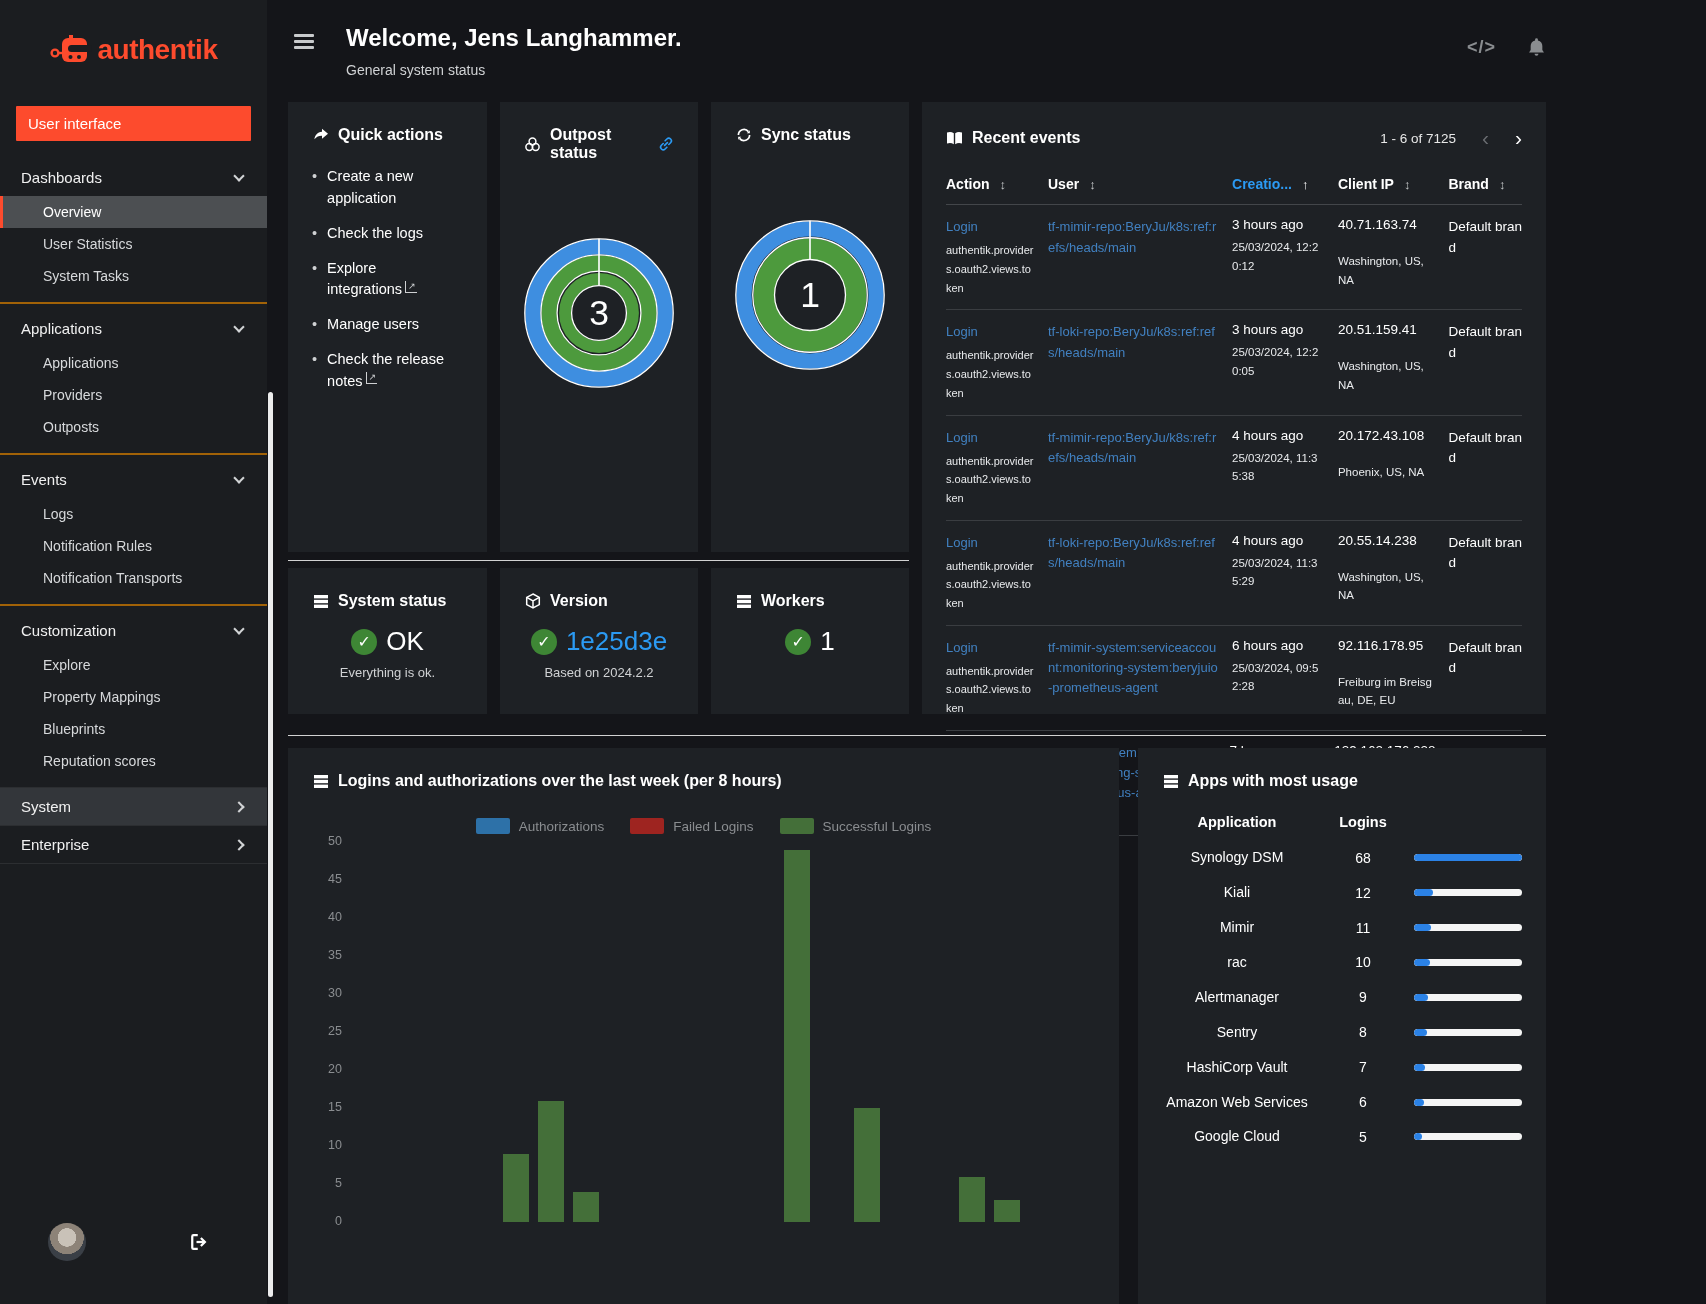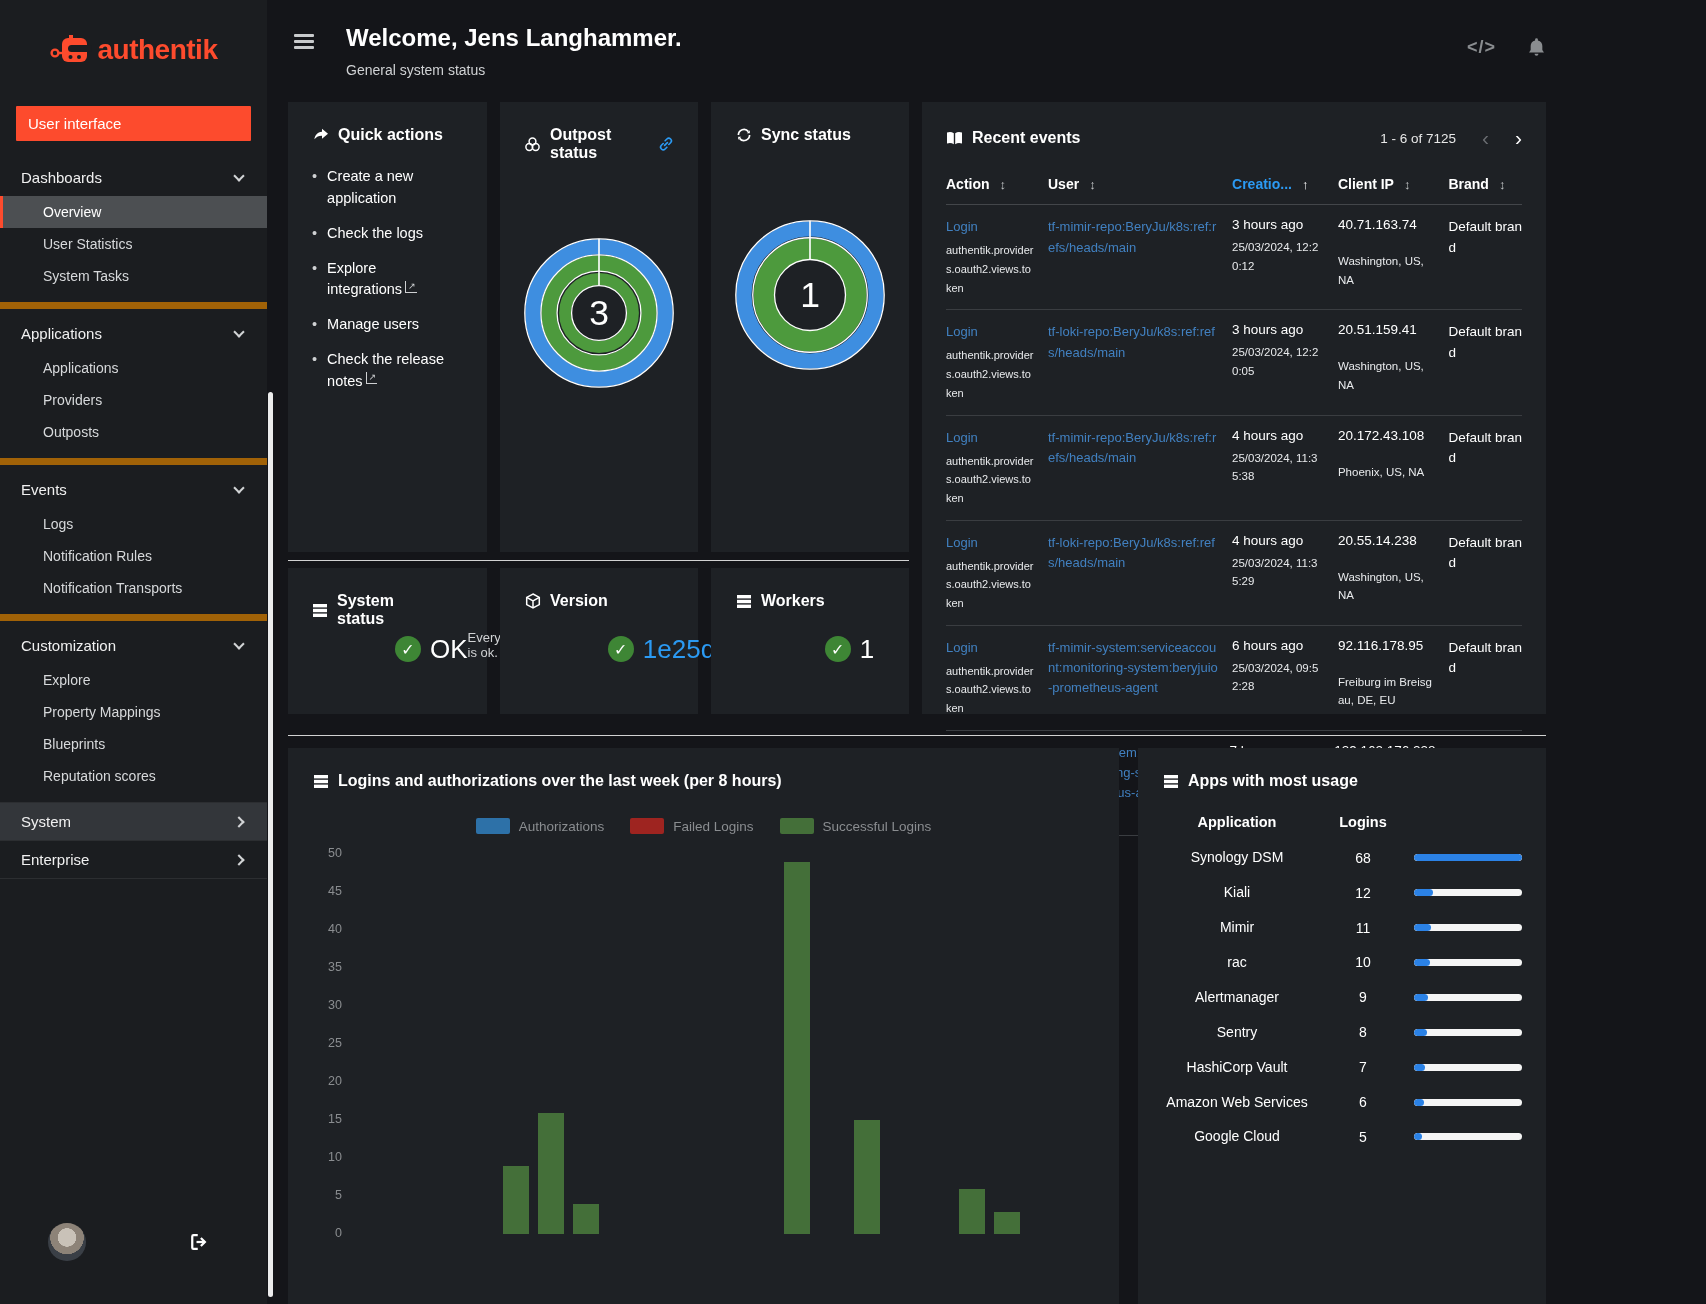--- a/index.html
+++ b/index.html
@@ -7,21 +7,21 @@
     font-family:"Liberation Sans", sans-serif; color:#fff; }
   body { display:flex; position:relative; }
 
   
   .sidebar { width:267px; min-width:267px; background:#1b1d20; display:flex; flex-direction:column; height:1304px; }
   .logo-row { height:100px; display:flex; align-items:center; justify-content:center; gap:6px; }
   .logo-word { color:#fd4b2d; font-size:28px; font-weight:800; letter-spacing:-0.5px; }
   .nav { flex:1; overflow:hidden; }
   .ui-btn { margin:6px 16px 12px 16px; background:#fd4b2d; color:#fff; font-size:15px;
     padding:9px 12px; border:none; width:calc(100% - 32px); text-align:left; cursor:pointer; border-radius:1px;}
-  .group { border-top:7px solid #a16207; padding:6px 0 10px 0; }
+  .group { border-top:2px solid #a16207; padding:6px 0 10px 0; }
   .group:first-of-type { border-top:none; }
   .group-head { display:flex; align-items:center; justify-content:space-between;
     padding:10px 24px 10px 21px; font-size:15px; color:#f0f0f0; cursor:pointer; }
   .chev { width:8px; height:8px; border-right:2px solid #d2d4d6; border-bottom:2px solid #d2d4d6; display:inline-block; }
   .chev.down { transform:rotate(45deg); margin-top:-3px; }
   .chev.right { transform:rotate(-45deg); }
   .sub-item { padding:8px 10px 8px 43px; font-size:14px; color:#d7d9db; cursor:pointer; position:relative; }
   .sub-item.active { background:#4c4f52; color:#fff; }
   .sub-item.active::before { content:""; position:absolute; left:0; top:0; bottom:0; width:3px; background:#fd4b2d; }
   .side-link { display:flex; align-items:center; justify-content:space-between; padding:10px 24px 10px 21px;
@@ -55,21 +55,21 @@
   .divA { grid-column:1/4; grid-row:2; align-self:center; }
 
   .qa-list { list-style:none; margin-top:22px; }
   .qa-list li { display:flex; gap:10px; font-size:14.5px; line-height:1.5; margin-bottom:13px; color:#fff; }
   .qa-bullet { color:#cfd1d3; }
   .qa-link { cursor:pointer; max-width:135px; }
   .ext { font-size:9px; border:1px solid #cfd1d3; border-top:none; border-right:none; padding:0 1px 1px 2px;
     vertical-align:super; margin-left:3px; color:#cfd1d3; }
   .donut-wrap { display:flex; justify-content:center; margin-top:58px; }
 
-  .stat-card { display:flex; flex-direction:row; align-items:center; }
+  .stat-card { display:flex; flex-direction:column; align-items:center; }
   .stat-card .card-head { align-self:flex-start; }
   .stat-val { display:flex; align-items:center; gap:9px; font-size:26px; margin-top:16px; }
   .check { width:26px; height:26px; border-radius:50%; background:#3e8635; color:#fff; font-size:16px;
     display:flex; align-items:center; justify-content:center; }
   .stat-desc { font-size:13px; color:#d0d2d4; margin-top:8px; }
   .link-blue { color:#2b9af3; cursor:pointer; }
 
   
   .ev-top { display:flex; align-items:center; }
   .pager { margin-left:auto; display:flex; align-items:center; gap:26px; font-size:13.5px; color:#e8e8e8; }
@@ -91,21 +91,21 @@
   .ev-geo { font-size:11.5px; margin-top:20px; line-height:1.6; word-break:break-all; color:#e8eaec; }
   .ev-brand { font-size:13.5px; line-height:1.5; word-break:break-all; }
   .ev-foot { margin-top:auto; display:flex; justify-content:flex-end; padding-top:16px; }
 
   
   .divB { margin:21px 0 12px 0; }
   .secB { display:grid; grid-template-columns:1fr 408px; column-gap:19px; height:560px; }
   .legend { display:flex; justify-content:center; gap:26px; margin-top:28px; }
   .lg-item { display:flex; align-items:center; gap:9px; font-size:13.5px; color:#8a8d90; }
   .lg-sw { width:34px; height:16px; border-radius:2px; }
-  .plot { position:relative; margin-top:20px; height:420px; }
+  .plot { position:relative; margin-top:8px; height:420px; }
   .ytick { position:absolute; left:0; width:30px; text-align:right; font-size:12.5px; color:#8a8d90; }
   .bar { position:absolute; }
 
   
   .apps-grid { display:grid; grid-template-columns:150px 74px 1fr; column-gap:14px; align-items:center; margin-top:24px; }
   .apps-h { font-size:14.5px; font-weight:700; text-align:center; padding-bottom:10px; }
   .app-name { font-size:14px; text-align:center; padding:8px 0; line-height:1.35; }
   .app-count { font-size:14px; text-align:center; }
   .app-barwrap { height:7px; border-radius:4px; background:#f5f5f5; overflow:hidden; }
   .app-barfill { height:100%; border-radius:4px; }

